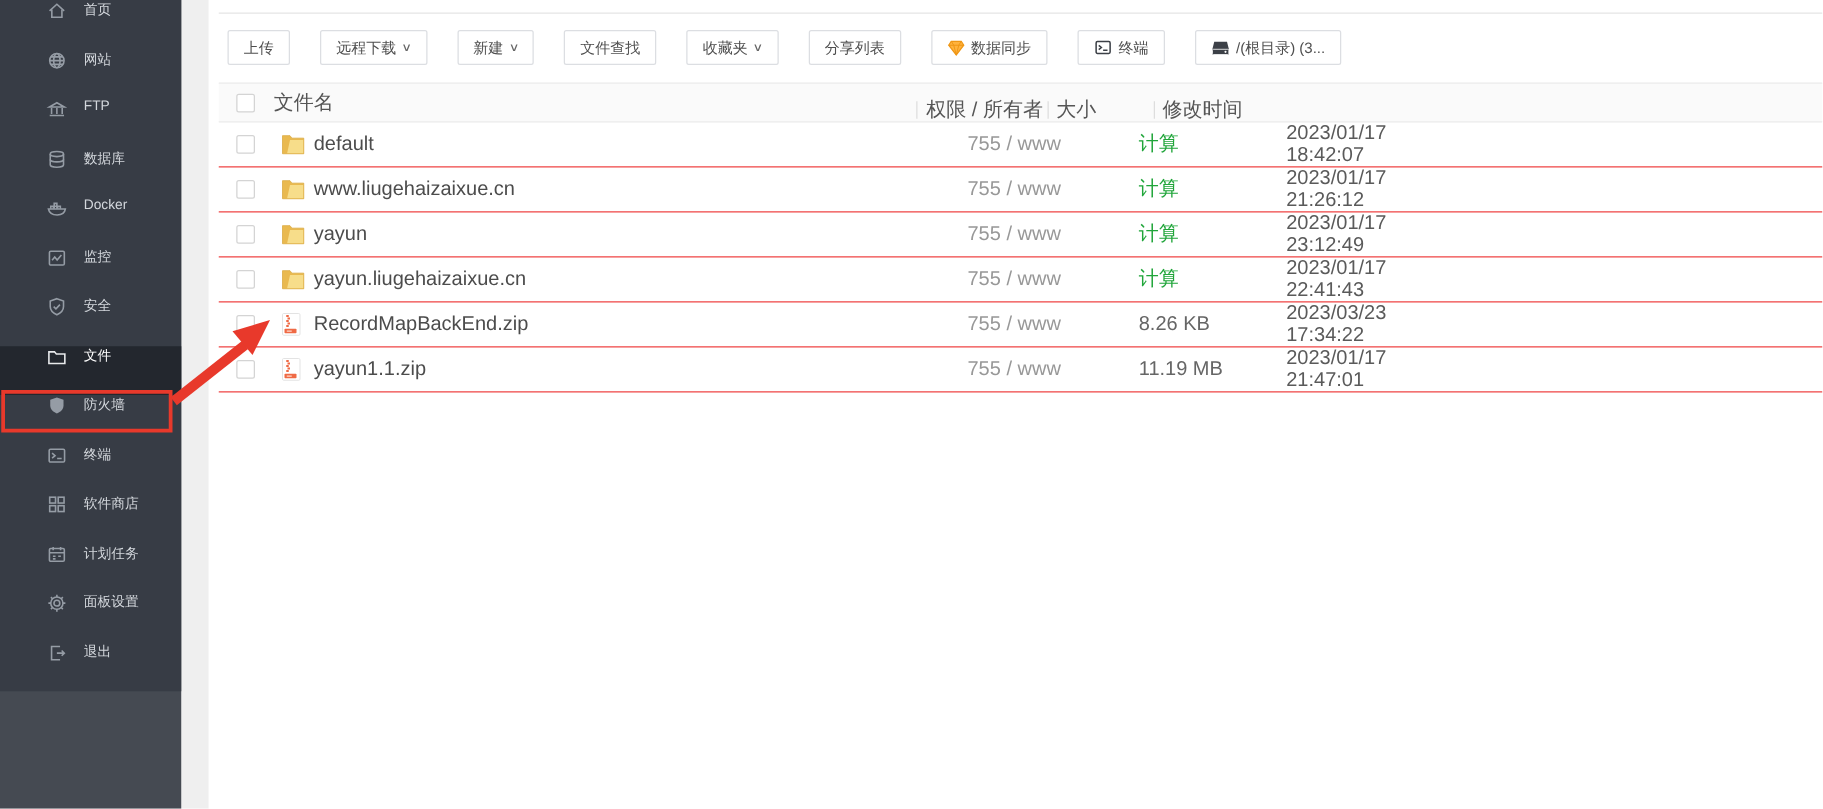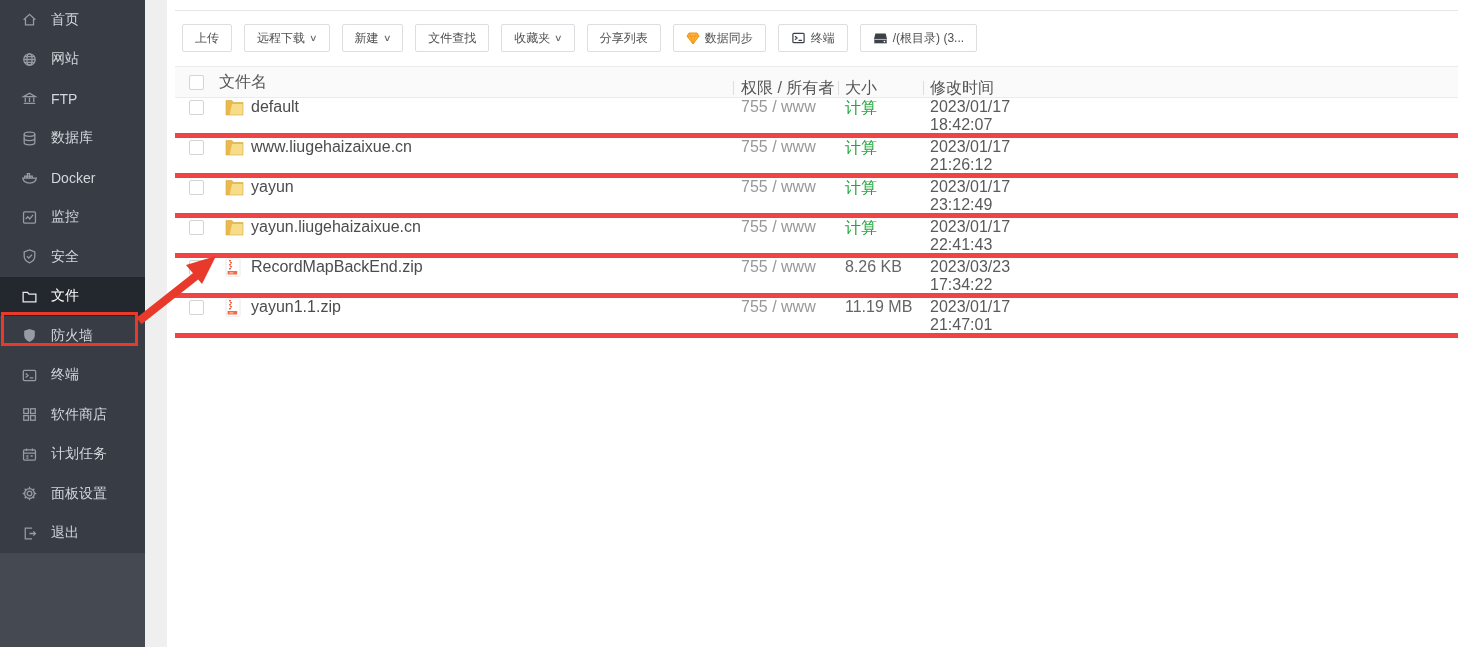--- a/index.html
+++ b/index.html
@@ -8,48 +8,48 @@
     font-family:"Liberation Sans","DejaVu Sans",sans-serif;
     background:#ffffff;
   }
   
   .sidebar{
     position:absolute;left:0;top:0;width:145px;height:647px;
     background:#454a52;z-index:2;
   }
   .side-menu{background:#373c45;padding-top:0;}
   .side-item{
-    height:39.5px;display:flex;align-items:center;cursor:pointer;
-    color:#d3d7dc;font-size:14px;
+    height:39.5px;display:flex;cursor:pointer;
+    color:#d3d7dc;font-size:11px;padding-left:16px;
   }
   .side-item .s-icon{width:17px;height:17px;margin-left:21px;margin-right:13px;flex:0 0 auto;display:flex;align-items:center;justify-content:center;}
   .side-item .s-icon svg{width:17px;height:17px;stroke:#959ca5;fill:none;stroke-width:1.2;}
   .side-item.selected{background:#23272e;color:#ffffff;}
   .side-item.selected .s-icon svg{stroke:#e8eaec;}
   .side-item .s-icon svg .fillme{fill:#959ca5;stroke:none;}
   
   .gutter{position:absolute;left:145px;top:0;width:22px;height:647px;background:#efefef;}
   
   .main{position:absolute;left:167px;top:0;width:1291px;height:647px;background:#fff;}
   .top-hairline{position:absolute;left:8px;top:10px;right:0;height:1px;background:#e5e5e5;}
-  .toolbar{position:absolute;left:15px;top:24px;display:flex;gap:12px;}
+  .toolbar{position:absolute;left:15px;top:24px;display:flex;gap:24px;}
   .tb-btn{
     height:28px;box-sizing:border-box;border:1px solid #dcdee2;border-radius:2px;
     background:#fff;color:#4f4f4f;font-size:12px;display:flex;align-items:center;
     padding:0 12px;cursor:pointer;white-space:nowrap;
   }
   .tb-btn .caret{font-size:9px;margin-left:5px;color:#666;transform:scaleX(1.3);}
   .tb-btn .b-icon{display:flex;margin-right:5px;}
   
   .ftable{position:absolute;left:8px;top:66px;width:1283px;font-size:16px;}
   .t-head{
     display:flex;height:30px;align-items:center;background:#fafafa;
     border-top:1px solid #ebebeb;border-bottom:1px solid #ebebeb;color:#555;
   }
-  .t-row{display:flex;height:35px;align-items:flex-start;border-bottom:5px solid #ef4444;}
+  .t-row{display:flex;height:35px;align-items:center;border-bottom:1px solid #ef4444;gap:33px;}
   .c-name{width:558px;flex:0 0 auto;display:flex;align-items:center;box-sizing:border-box;}
   .c-perm{width:105px;flex:0 0 auto;padding-left:8px;box-sizing:border-box;}
   .c-size{width:85px;flex:0 0 auto;padding-left:7px;box-sizing:border-box;}
   .c-time{width:127px;flex:0 0 auto;padding-left:7px;box-sizing:border-box;}
   .c-note{flex:1;padding-left:7px;box-sizing:border-box;}
   .t-head .hsep{position:relative;margin-top:12px;}
   .t-head .hsep::before{content:"";position:absolute;left:0;top:50%;margin-top:-7px;width:1px;height:14px;background:#dddddd;}
   .cbx{width:13px;height:13px;border:1px solid #d4d4d4;border-radius:2px;background:#fff;margin-left:14px;flex:0 0 auto;cursor:pointer;}
   .t-head .head-label{margin-left:15px;}
   .f-icon{width:19px;height:17px;margin-left:21px;flex:0 0 auto;display:flex;align-items:center;}

